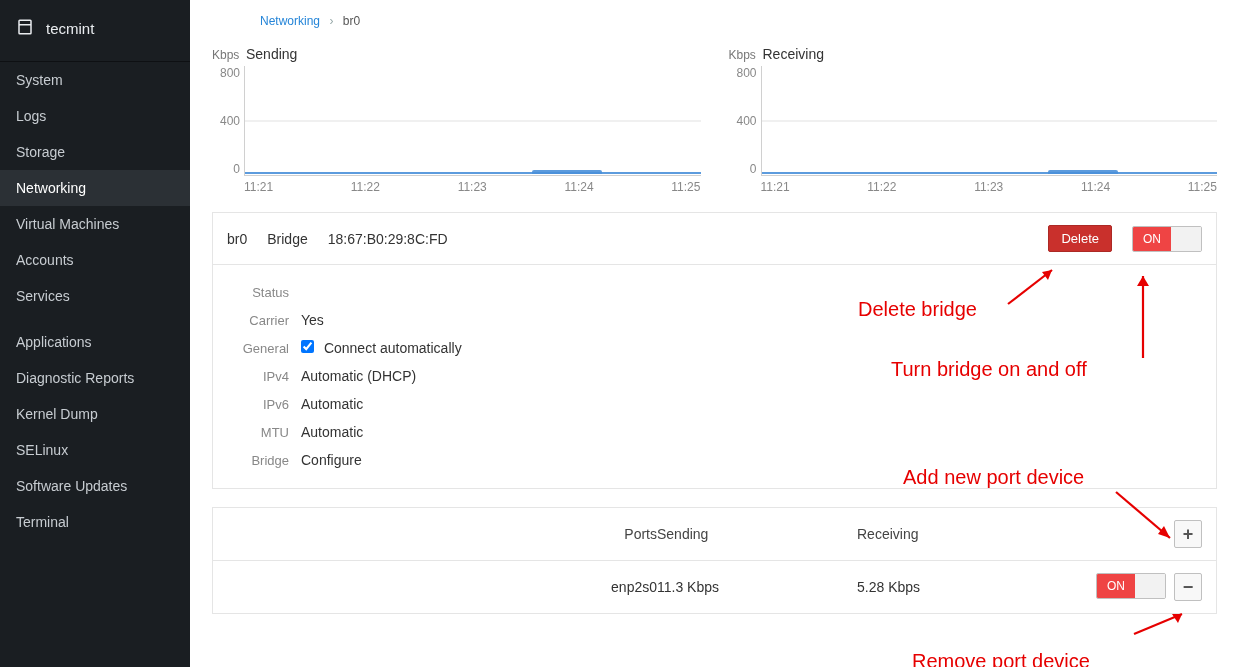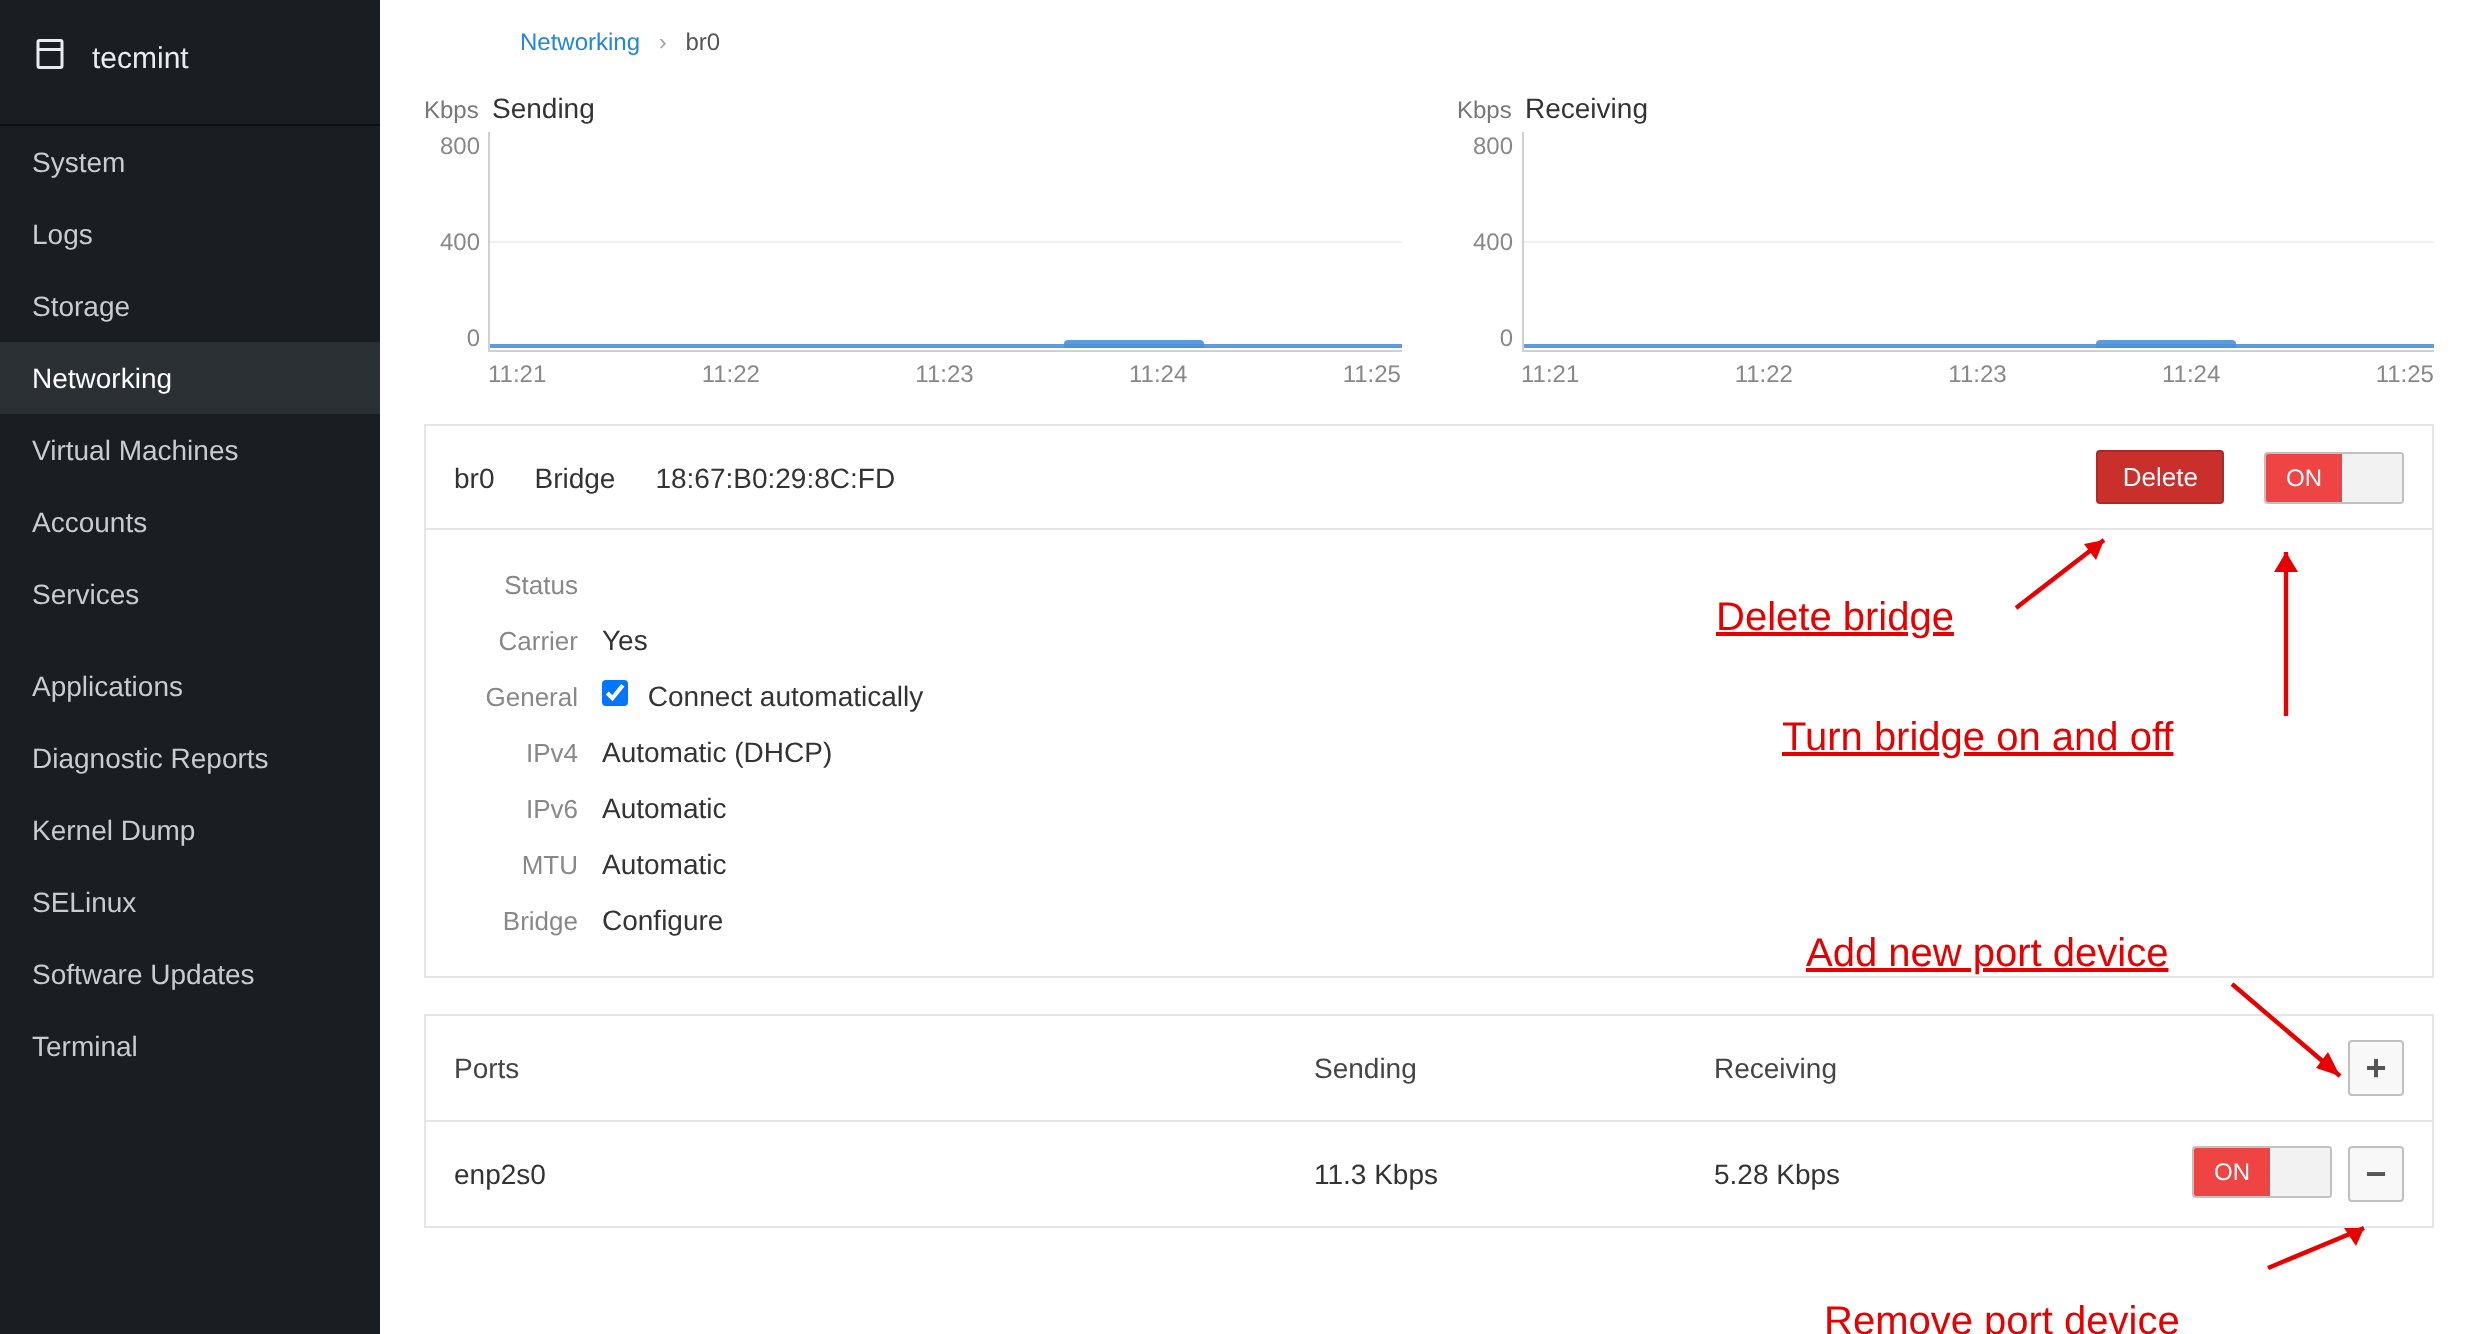--- a/index.html
+++ b/index.html
@@ -139,21 +139,21 @@
 
   
   .ports-head {
     display: flex;
     align-items: center;
     padding: 12px 14px;
     border-bottom: 1px solid #e5e5e5;
     font-size: 14px;
     color: #444;
   }
-  .col-name { flex: 0 0 430px; }
+  .col-name { flex: 0 0 430px; text-align: right; }
   .col-send { flex: 0 0 200px; }
   .col-recv { flex: 1; }
   .col-actions { flex: 0 0 120px; display: flex; justify-content: flex-end; gap: 8px; }
   .ports-row {
     display: flex;
     align-items: center;
     padding: 12px 14px;
     font-size: 14px;
   }
   .icon-btn {
@@ -171,21 +171,20 @@
   }
 
   
   .annot {
     position: absolute;
     color: #e60000;
     font-family: Arial, sans-serif;
     font-size: 20px;
     font-weight: 400;
     pointer-events: none;
-    text-decoration: underline;
   }
   .arrow {
     position: absolute;
     pointer-events: none;
   }
   .arrow line, .arrow path { stroke: #e60000; stroke-width: 2.2; fill: none; }
   .arrow polygon { fill: #e60000; }
 </style>
 </head>
 <body>

